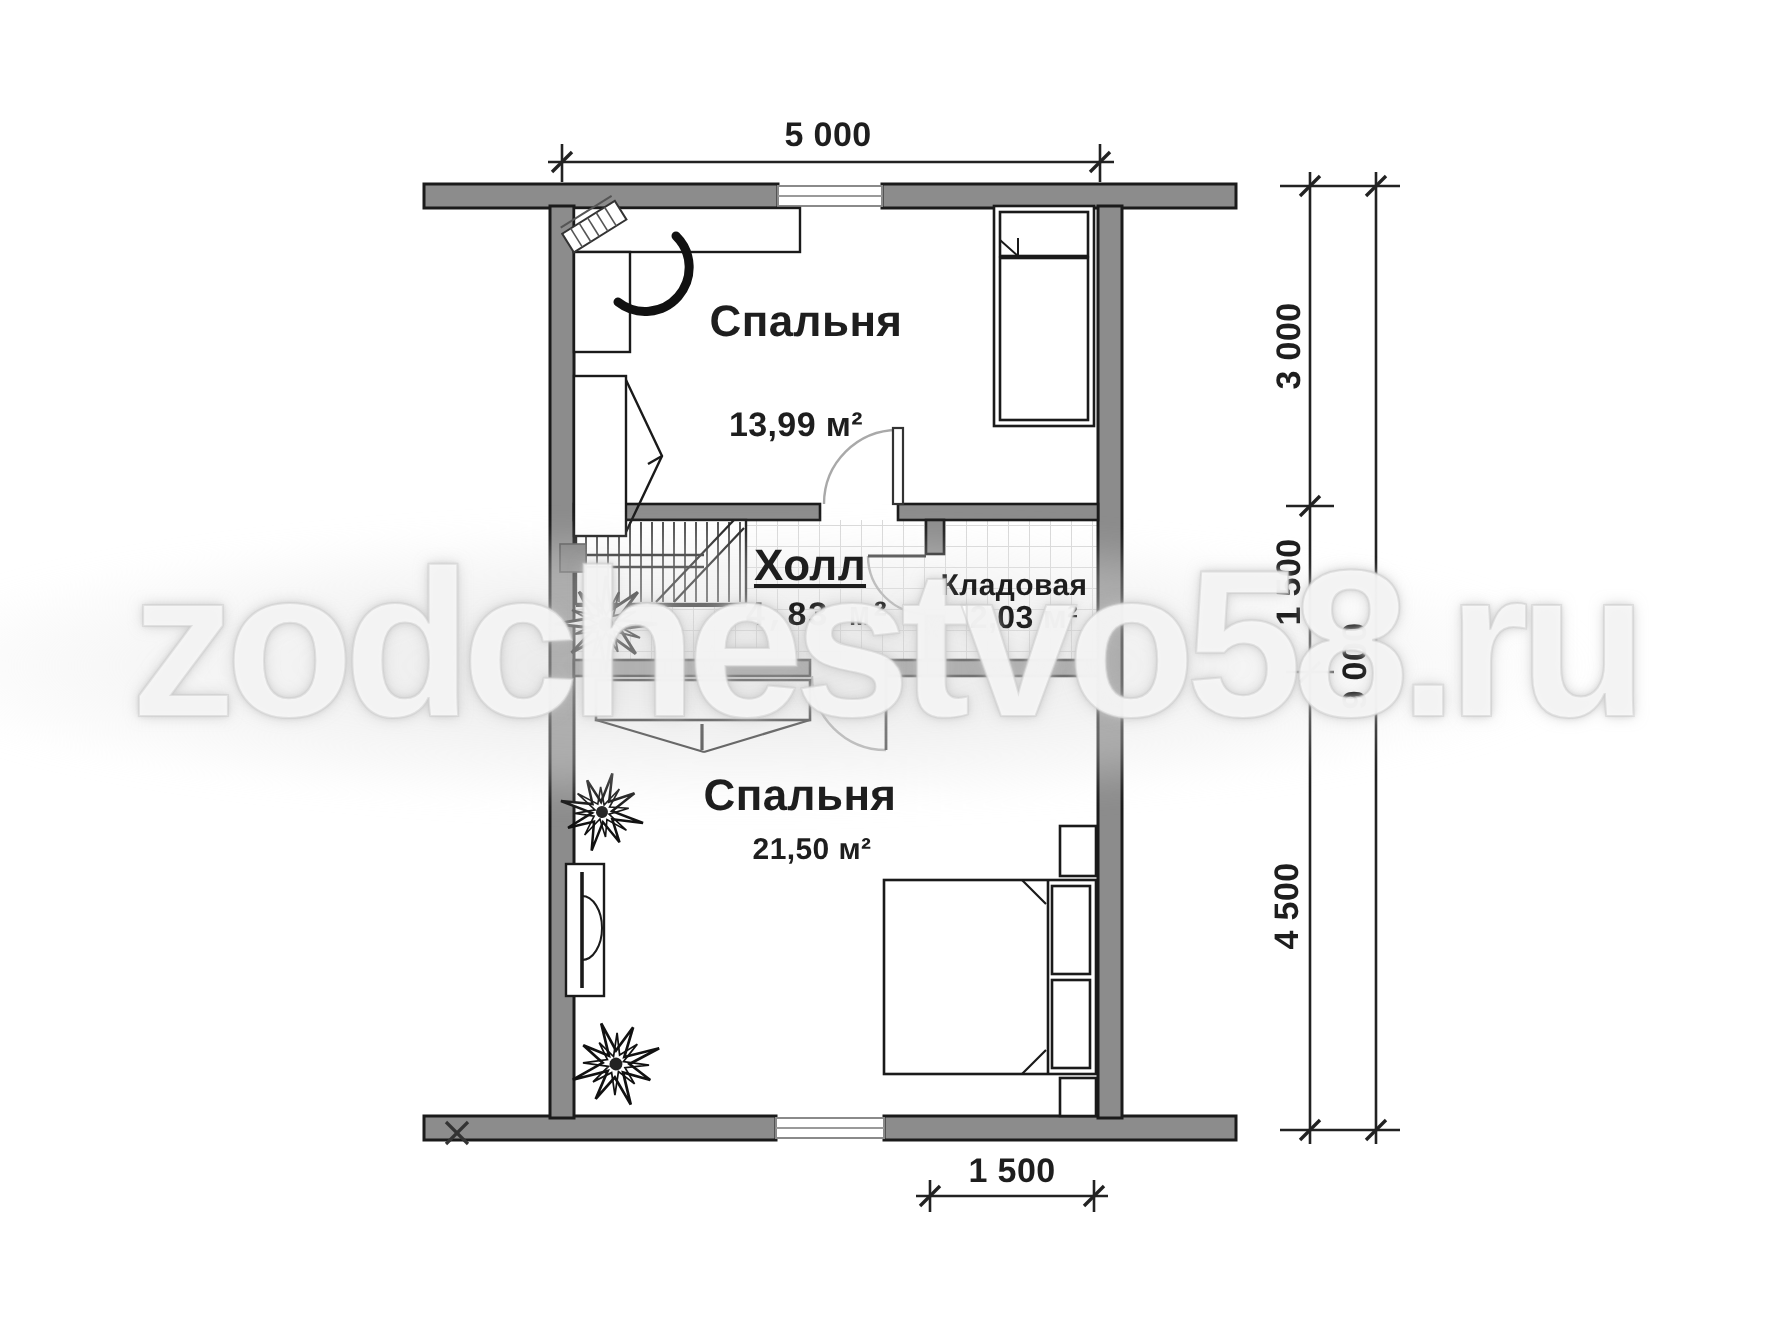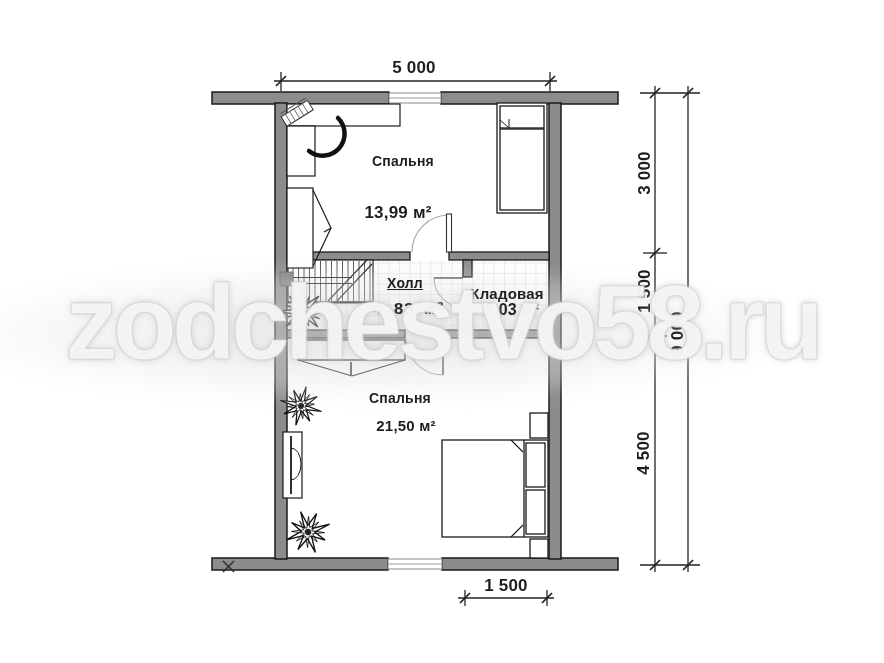--- a/index.html
+++ b/index.html
@@ -7,21 +7,21 @@
     position:relative;width:884px;height:663px;background:#ffffff;overflow:hidden;
     font-family:"Liberation Sans", sans-serif;
   }
   #plan-svg{position:absolute;left:0;top:0;z-index:1;}
   .lbl{
     position:absolute;transform:translate(-50%,-50%);
     font-weight:bold;color:#1e1e1e;white-space:nowrap;z-index:3;
     font-family:"Liberation Sans", sans-serif;letter-spacing:0.2px;
   }
   .lbl.v{transform:translate(-50%,-50%) rotate(-90deg);}
-  .room-name{font-size:14px;}
+  .room-name{font-size:22px;}
   .room-area{font-size:17px;}
   .dim{font-size:17px;}
   #wm-cloud{
     position:absolute;left:-20px;top:248px;width:924px;height:170px;z-index:2;
     background:radial-gradient(ellipse 60% 55% at 42% 50%, rgba(210,210,210,0.55), rgba(232,232,232,0.35) 55%, rgba(255,255,255,0) 78%);
     filter:blur(6px);pointer-events:none;
   }
   #watermark{
     position:absolute;left:0;top:328px;width:884px;z-index:4;
     transform:translateY(-54%);

